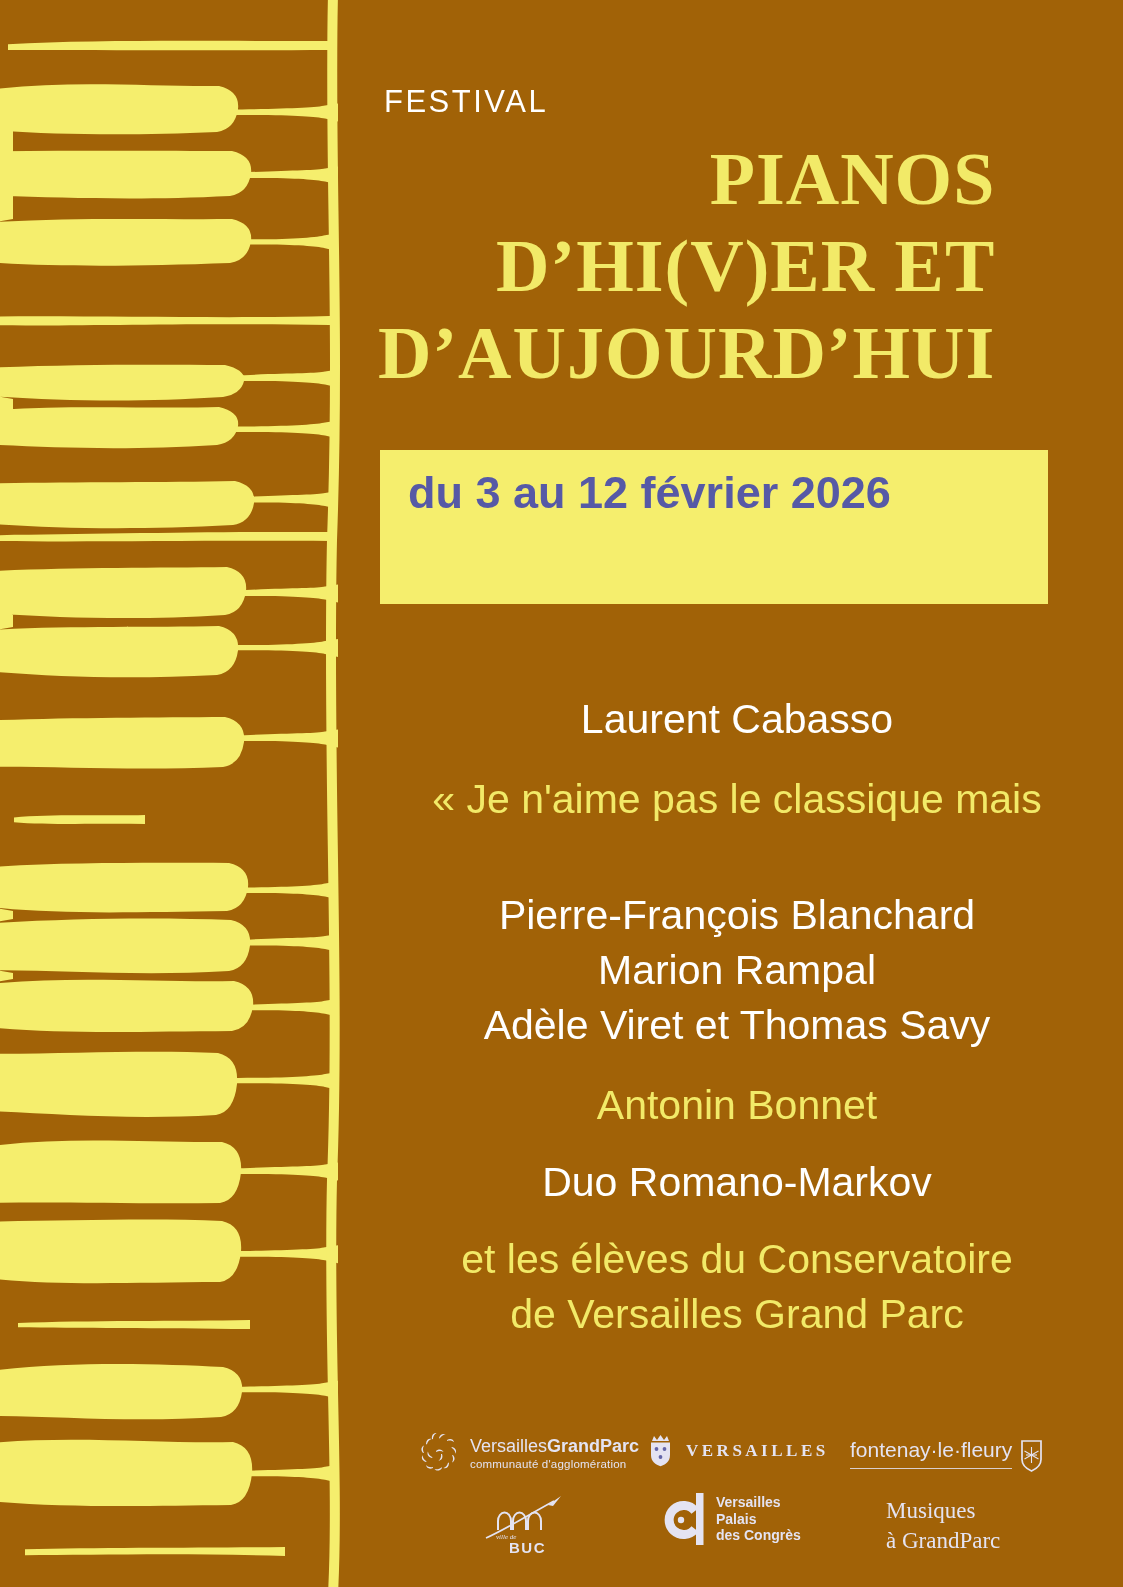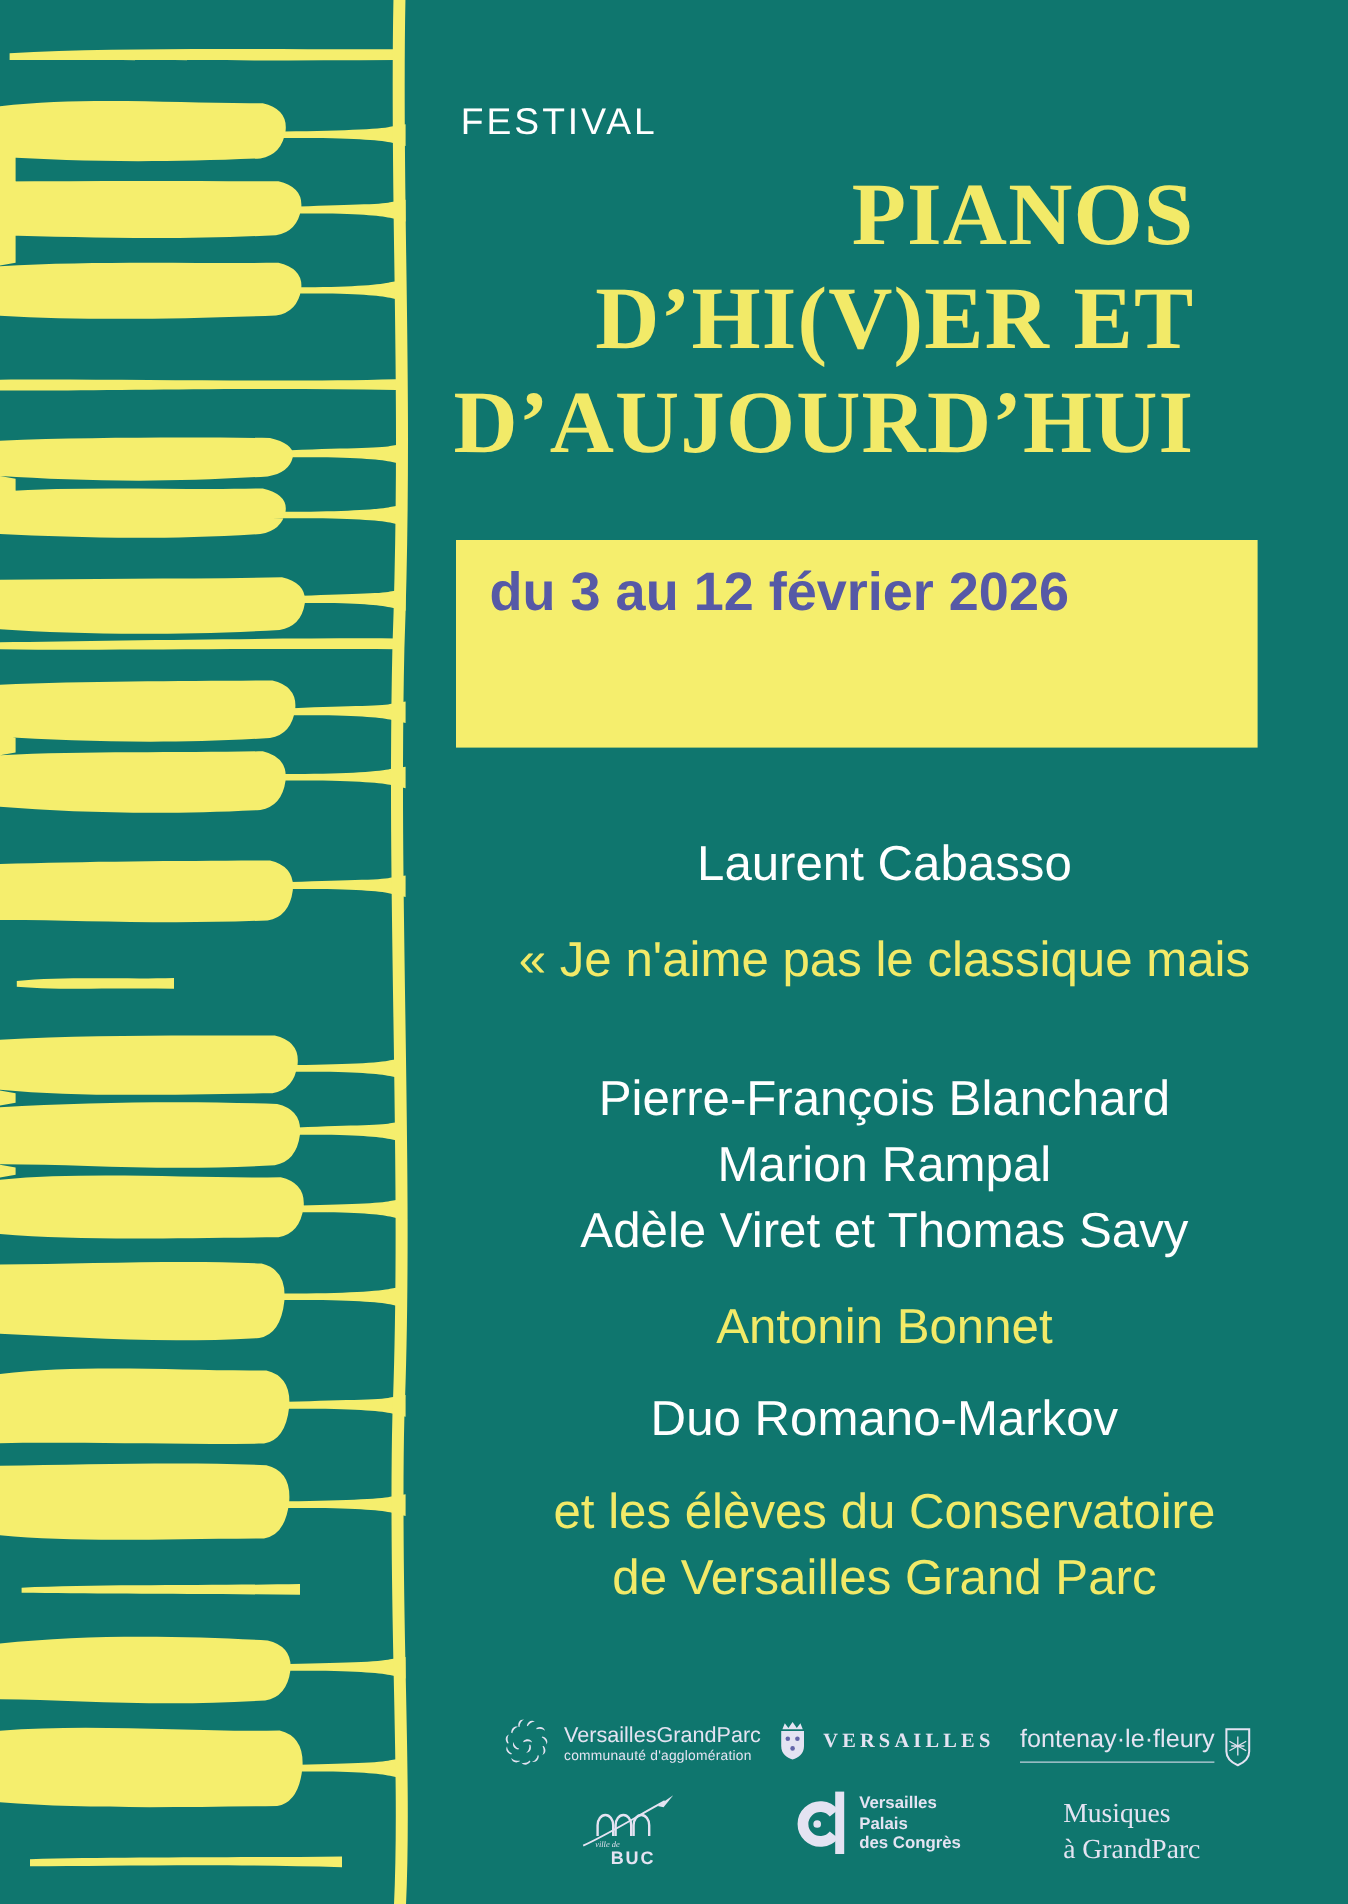--- a/index.html
+++ b/index.html
@@ -1,39 +1,39 @@
 <!DOCTYPE html>
 <html><head>
 <meta charset="utf-8">
 <style>
   html,body{margin:0;padding:0;}
   body{width:1123px;height:1587px;overflow:hidden;font-family:"Liberation Sans",sans-serif;}
-  .poster{position:relative;width:1123px;height:1587px;background:#0f766e;overflow:hidden;}
+  .poster{position:relative;width:1123px;height:1587px;background:#a16207;overflow:hidden;}
   .keys-svg{position:absolute;left:0;top:0;}
 
   .kicker{position:absolute;left:384px;top:84px;font-size:31px;letter-spacing:2.5px;
           color:#FFFFFF;font-weight:400;}
   .title{position:absolute;left:378px;top:136px;font-family:"Liberation Serif",serif;
          font-weight:700;font-size:74px;line-height:87px;color:#F2EA68;letter-spacing:1px;}
   .title div{white-space:nowrap;text-align:right;}
 
-  .banner{position:absolute;left:380px;top:450px;width:668px;height:173px;
+  .banner{position:absolute;left:380px;top:450px;width:668px;height:154px;
           background:#F5EE6D;color:#5659A6;box-sizing:border-box;padding:17px 0 0 28px;}
   .banner .l1{font-size:45px;font-weight:700;white-space:nowrap;}
   .banner .l2{font-size:34px;font-weight:700;margin-top:9px;white-space:nowrap;}
 
   .lu{position:absolute;left:382px;width:710px;font-size:41px;line-height:55px;font-weight:400;text-align:center;}
   .white-text{color:#FFFFFF;}
   .yellow-text{color:#F2EA68;}
   .lu div{white-space:nowrap;}
 
   .partners{position:absolute;left:0;top:0;width:1123px;height:1587px;color:#E4E3F2;}
   .logo{position:absolute;display:flex;align-items:center;}
   .vgp-text .nm{font-size:18px;white-space:nowrap;}
-  .vgp-text .nm b{font-weight:400;}
+  .vgp-text .nm b{font-weight:700;}
   .vgp-text .sub{font-size:11.5px;letter-spacing:.2px;margin-top:1px;white-space:nowrap;}
   .vers-name{font-family:"Liberation Serif",serif;font-size:17px;letter-spacing:3.5px;
              font-weight:700;white-space:nowrap;}
   .font-name{font-size:21px;font-weight:400;white-space:nowrap;
              border-bottom:1.5px solid rgba(228,227,242,.85);padding-bottom:6px;}
   .palais-text{font-size:14px;font-weight:700;line-height:1.18;}
   .musiques-text{font-family:Liberation Serif, serif;font-size:23px;line-height:1.3;}
   svg{display:block;}
 </style>
 </head>

